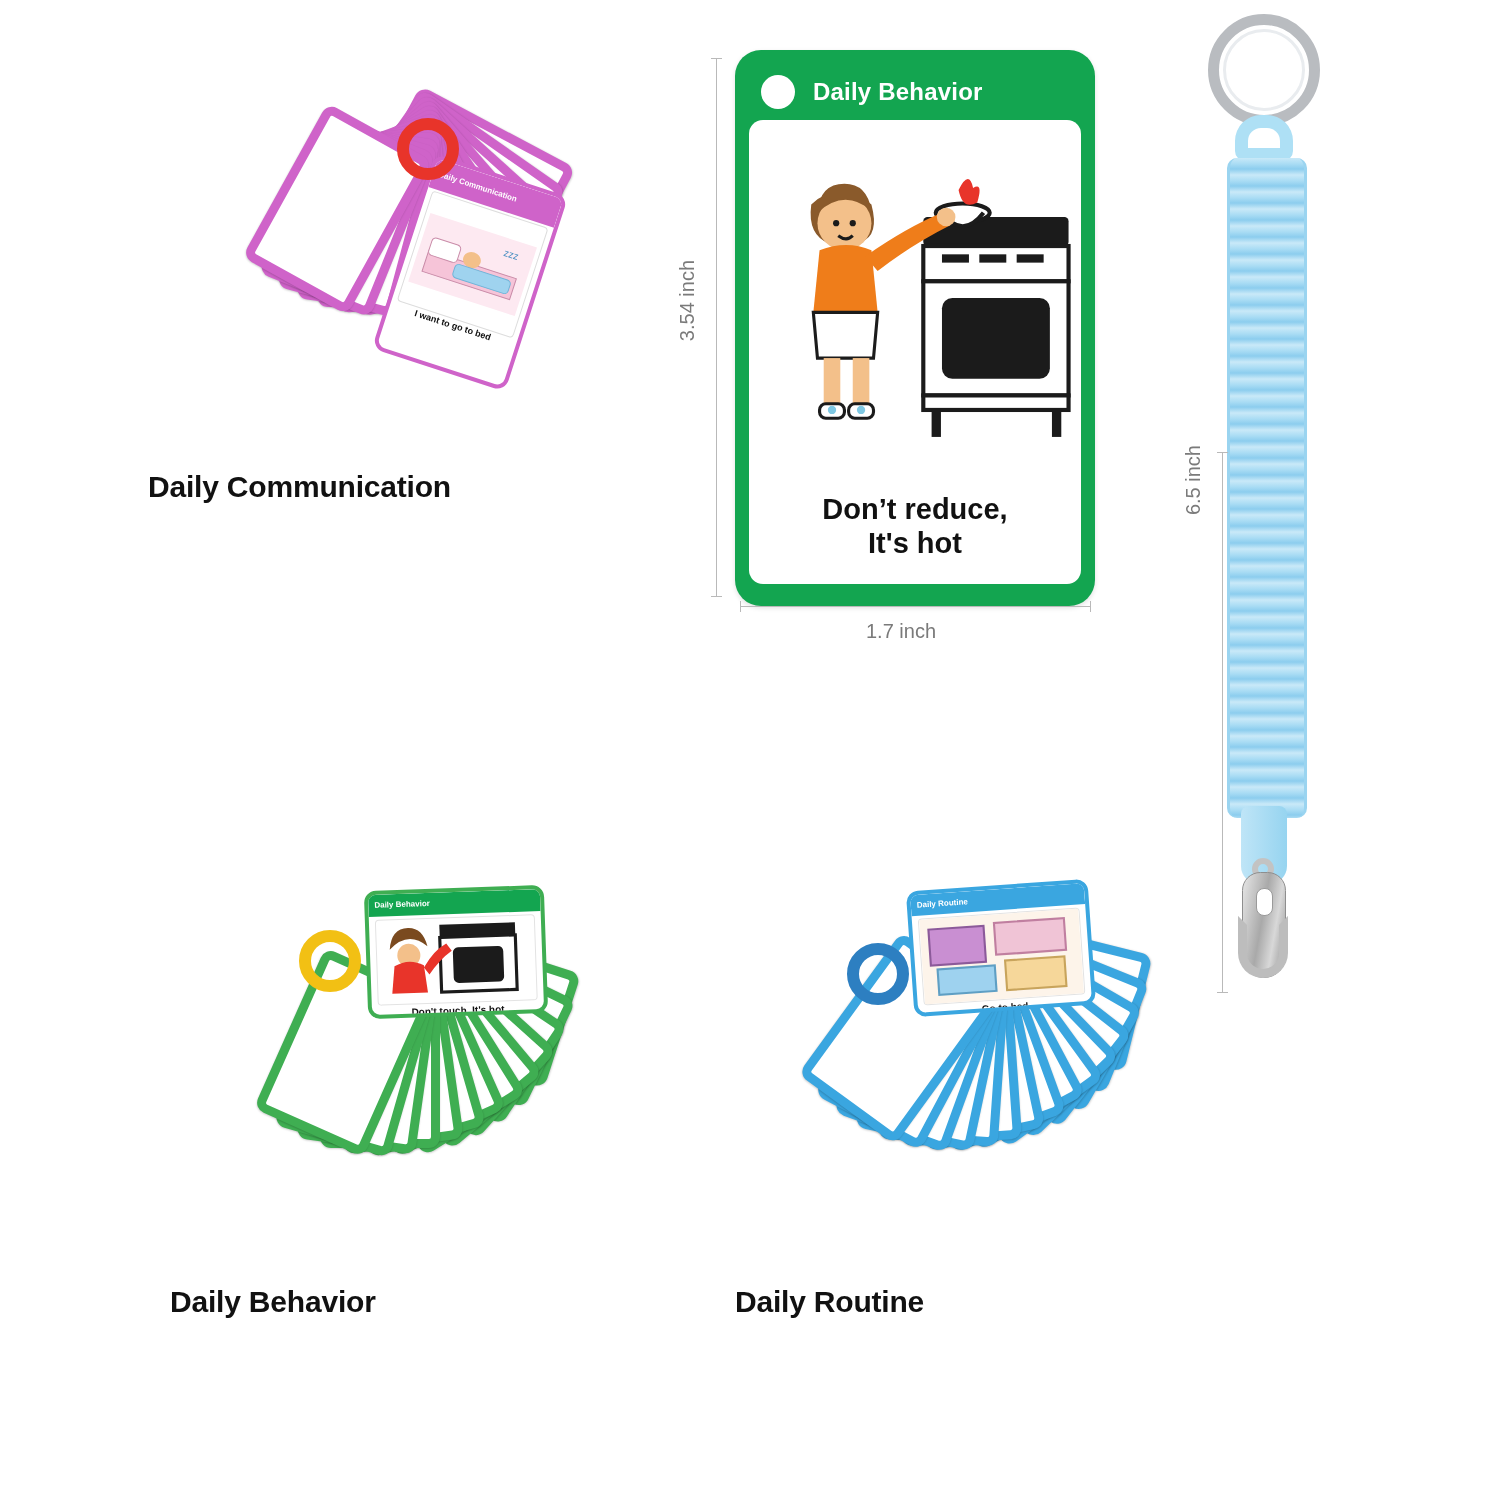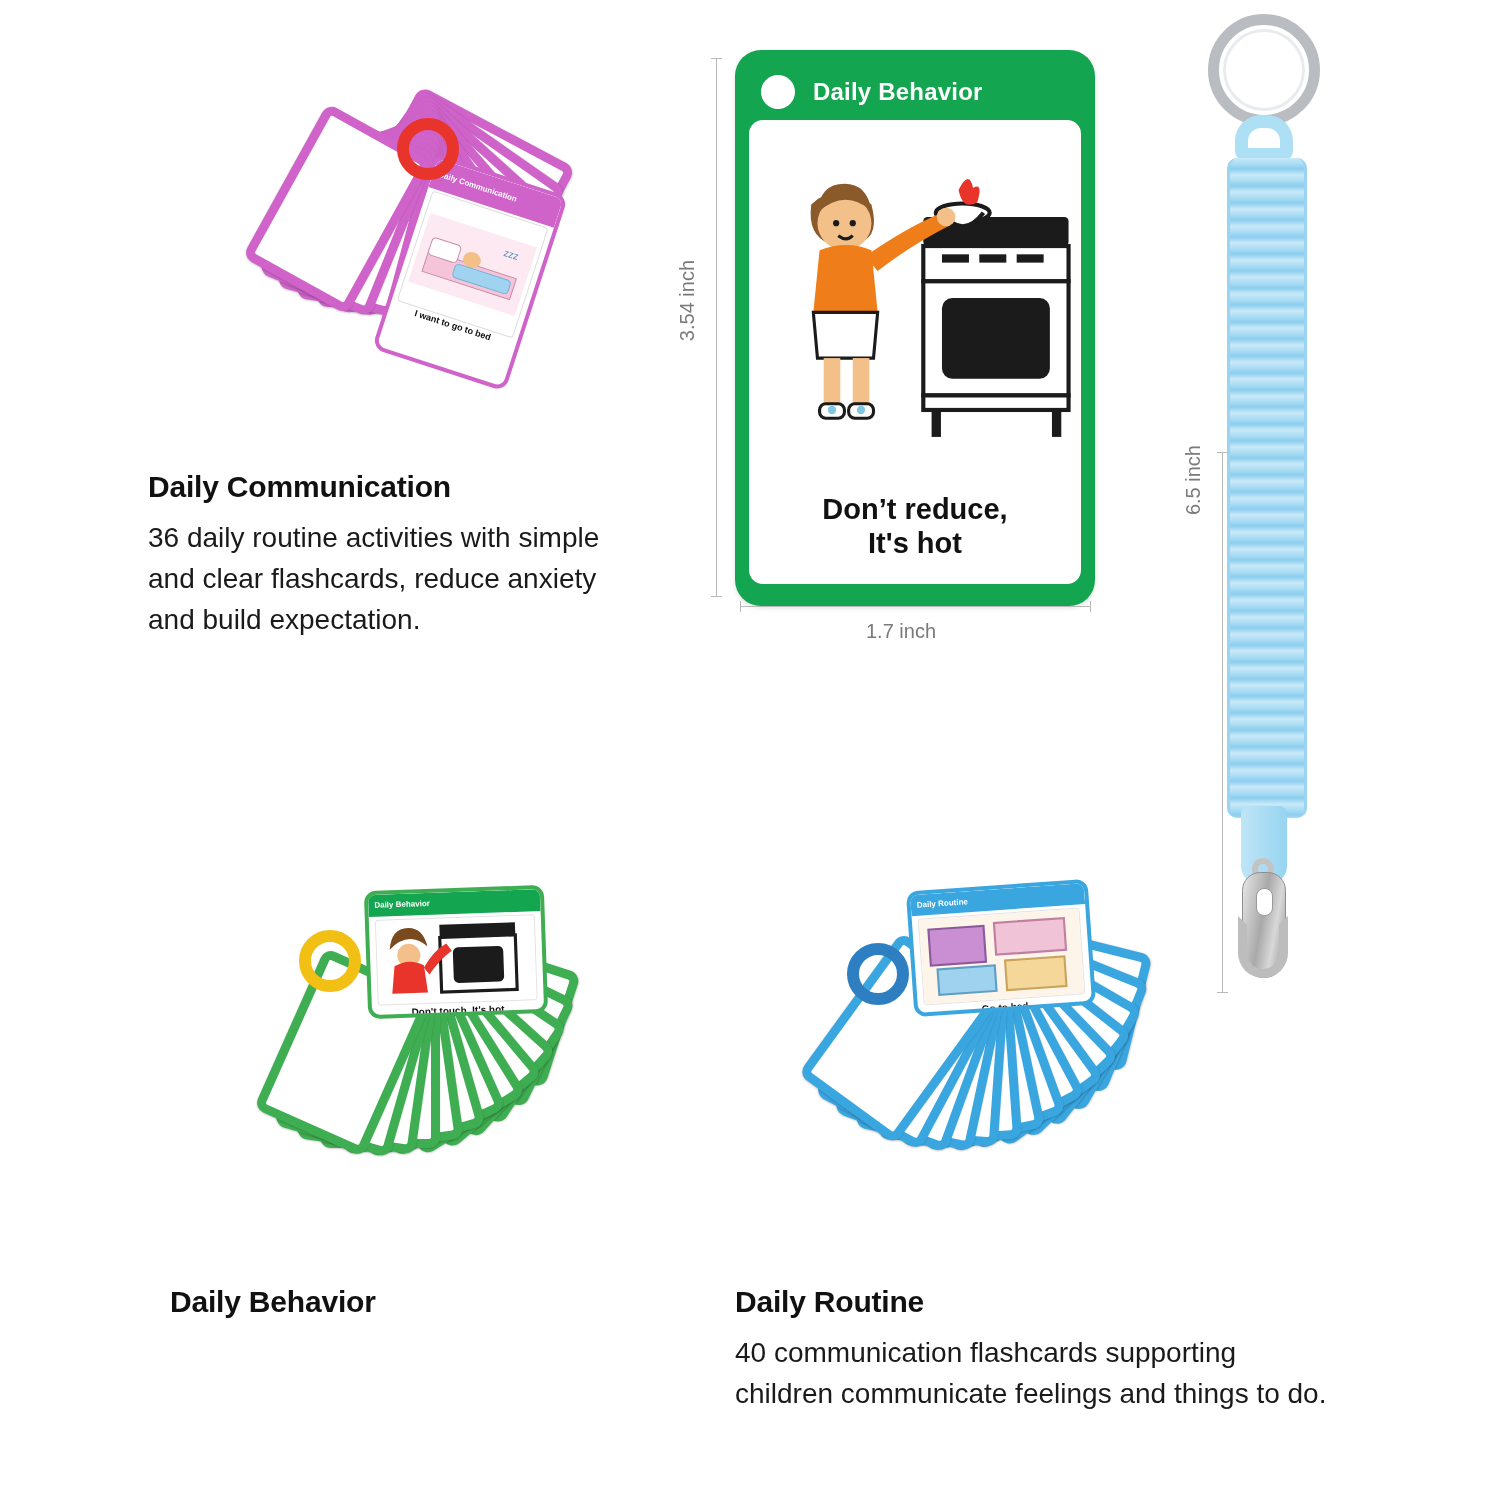--- a/index.html
+++ b/index.html
@@ -319,21 +319,20 @@
       </div>
       <div class="cap">I want to go to bed</div>
     </div>
 
     <div class="ring" style="border-color:#e8342a; left:278px; top:78px;"></div>
   </div>
 </div>
 
 <div class="panel" style="left:148px; top:470px; width:470px;">
   <h2 class="block-title">Daily Communication</h2>
-  <p class="block-desc">36 daily routine activities with simple and clear flashcards, reduce anxiety and build expectation.</p>
 </div>
 
 <div class="big-card" style="left:735px; top:50px;">
   <div class="bc-head">
     <div class="bc-hole"></div>
     <div class="bc-title">Daily Behavior</div>
   </div>
   <div class="bc-body">
     <svg viewBox="0 0 320 300" width="100%" height="74%" style="display:block;">
 
@@ -499,14 +498,13 @@
       </div>
       <div class="cap" style="font-size:10px;">Go to bed</div>
     </div>
 
     <div class="ring" style="border-color:#2d7fc1; left:158px; top:68px;"></div>
   </div>
 </div>
 
 <div class="panel" style="left:735px; top:1285px; width:600px;">
   <h2 class="block-title">Daily Routine</h2>
-  <p class="block-desc">40 communication flashcards supporting children communicate feelings and things to do.</p>
 </div>
 
 </body></html>

